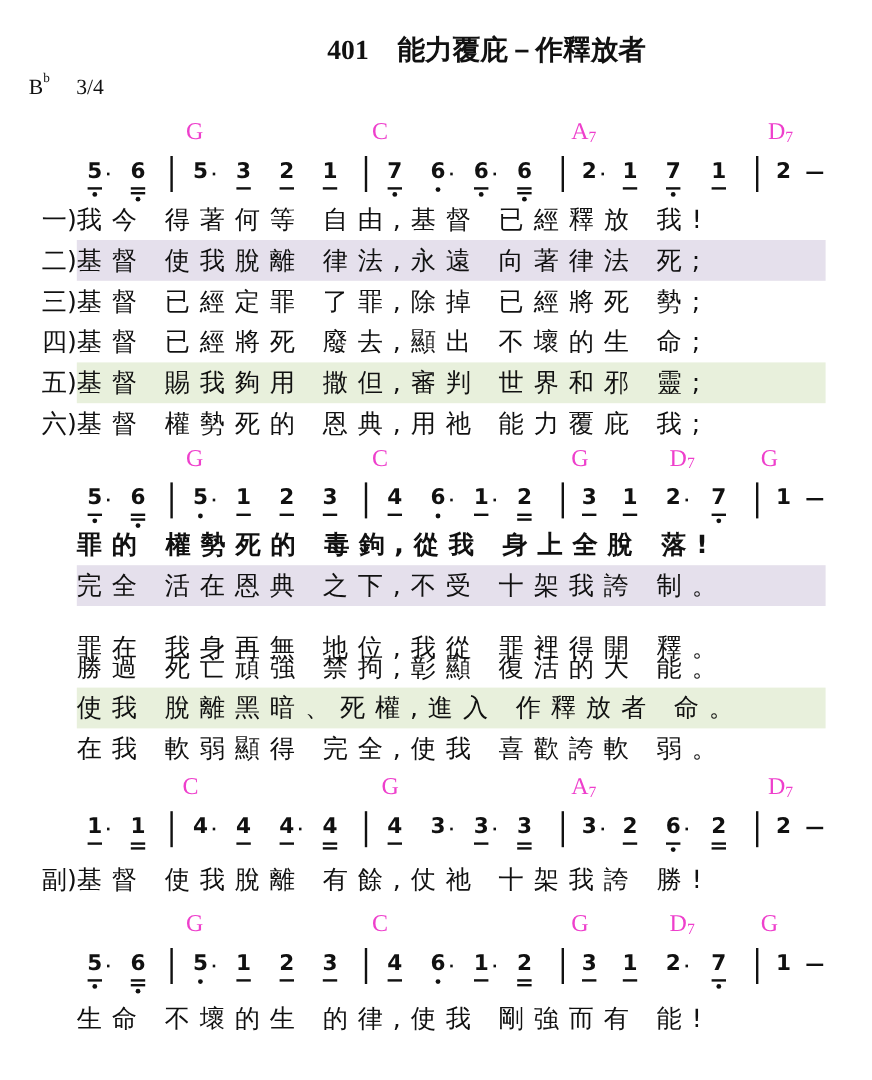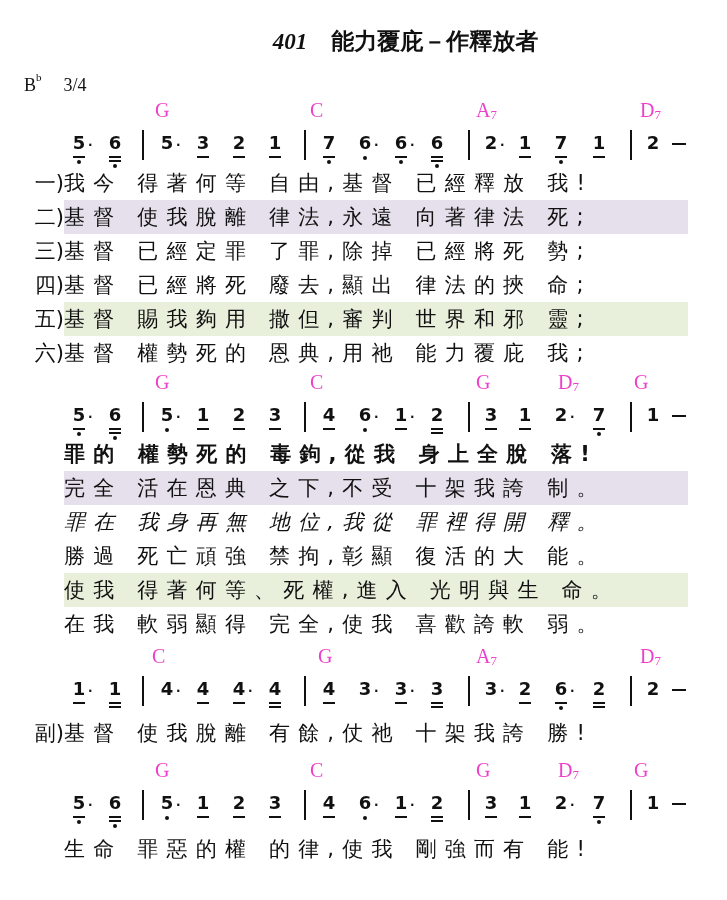--- a/index.html
+++ b/index.html
@@ -1,19 +1,19 @@
 <!DOCTYPE html>
 <html><head>
 <meta charset="utf-8">
 <style>
   html, body { margin: 0; padding: 0; background: #ffffff; }
   body { width: 727px; height: 900px; position: relative; overflow: hidden; font-family: "DejaVu Sans", sans-serif; color: #111; }
   .title { position: absolute; top: 26px; left: 0; width: 727px; text-align: center; padding-left: 84px; box-sizing: border-box; font-size: 23px; font-weight: bold; letter-spacing: 0px; }
-  .title .num { font-family: "Liberation Serif", serif; font-weight: bold; margin-right: 24px; font-style: italic; }
-  .key { position: absolute; top: 74px; left: 24px; font-family: "Liberation Serif", serif; font-size: 18px; }
+  .title .num { font-family: "Liberation Serif", serif; font-weight: bold; margin-right: 24px; }
+  .key { position: absolute; top: 62px; left: 24px; font-family: "Liberation Serif", serif; font-size: 18px; }
   .key sup { font-size: 11px; position: relative; top: -3px; }
   .key .meter { margin-left: 22px; }
 
   .chord { position: absolute; font-family: "Liberation Serif", serif; font-size: 20px; color: #ee3fcc; line-height: 1; }
   .chord sub { font-size: 13px; vertical-align: -2px; }
 
   .note { position: absolute; font-family: "DejaVu Sans", sans-serif; font-weight: bold; font-size: 18px; line-height: 1; width: 14px; text-align: center; }
   .note .dot-after { position: absolute; left: 16px; top: 5px; font-size: 12px; }
   .note .u1 { position: absolute; left: 1px; right: 1px; top: 22px; height: 2px; background: #111; }
   .note .u2 { position: absolute; left: 1px; right: 1px; top: 26px; height: 2px; background: #111; }
@@ -135,24 +135,24 @@
     <div class="note" style="left:484px; top:794px;"><span>3</span><div class="u1"></div></div>
     <div class="note" style="left:518px; top:794px;"><span>1</span><div class="u1"></div></div>
     <div class="note" style="left:554px; top:794px;"><span>2</span><span class="dot-after">·</span></div>
     <div class="note" style="left:592px; top:794px;"><span>7</span><div class="u1"></div><div class="ldot" style="top: 26px;"></div></div>
     <div class="bar" style="left:630px; top:790px;"></div>
     <div class="note" style="left:646px; top:794px;"><span>1</span></div>
     <div class="dash" style="left:672px; top:803px;"></div>
     <div class="lyric" style="top:166px;"><span style="display: inline-block; width: 40px; text-align: right;">一)</span><span style="letter-spacing: 8.2px;">我今 得著何等 自由,基督 已經釋放 我!</span></div>
     <div class="lyric" style="top:200px;"><span style="display: inline-block; width: 40px; text-align: right;">二)</span><span style="letter-spacing: 8.2px;">基督 使我脫離 律法,永遠 向著律法 死;</span></div>
     <div class="lyric" style="top:234px;"><span style="display: inline-block; width: 40px; text-align: right;">三)</span><span style="letter-spacing: 8.2px;">基督 已經定罪 了罪,除掉 已經將死 勢;</span></div>
-    <div class="lyric" style="top:268px;"><span style="display: inline-block; width: 40px; text-align: right;">四)</span><span style="letter-spacing: 8.2px;">基督 已經將死 廢去,顯出 律法的挾 命;</span></div>
+    <div class="lyric" style="top:268px;"><span style="display: inline-block; width: 40px; text-align: right;">四)</span><span style="letter-spacing: 8.2px;">基督 已經將死 廢去,顯出 不壞的生 命;</span></div>
     <div class="lyric" style="top:302px;"><span style="display: inline-block; width: 40px; text-align: right;">五)</span><span style="letter-spacing: 8.2px;">基督 賜我夠用 撒但,審判 世界和邪 靈;</span></div>
     <div class="lyric" style="top:336px;"><span style="display: inline-block; width: 40px; text-align: right;">六)</span><span style="letter-spacing: 8.2px;">基督 權勢死的 恩典,用祂 能力覆庇 我;</span></div>
     <div class="lyric" style="top:437px;"><span style="display: inline-block; width: 40px; text-align: right;"></span><span style="letter-spacing: 8.2px; font-weight: bold;">罪的 權勢死的 毒鉤,從我 身上全脫 落!</span></div>
     <div class="lyric" style="top:471px;"><span style="display: inline-block; width: 40px; text-align: right;"></span><span style="letter-spacing: 8.2px;">完全 活在恩典 之下,不受 十架我誇 制。</span></div>
-    <div class="lyric" style="top:505px;font-style:italic;"><span style="display: inline-block; width: 40px; text-align: right;"></span><span style="letter-spacing: 8.2px;">罪在 我身再無 地位,我從 罪裡得開 釋。</span></div>
+    <div class="lyric" style="top:523px;"><span style="display: inline-block; width: 40px; text-align: right;"></span><span style="letter-spacing: 8.2px;">罪在 我身再無 地位,我從 罪裡得開 釋。</span></div>
     <div class="lyric" style="top:539px;"><span style="display: inline-block; width: 40px; text-align: right;"></span><span style="letter-spacing: 8.2px;">勝過 死亡頑強 禁拘,彰顯 復活的大 能。</span></div>
-    <div class="lyric" style="top:573px;"><span style="display: inline-block; width: 40px; text-align: right;"></span><span style="letter-spacing: 8.2px;">使我 得著何等、死權,進入 光明與生 命。</span></div>
+    <div class="lyric" style="top:573px;"><span style="display: inline-block; width: 40px; text-align: right;"></span><span style="letter-spacing: 8.2px;">使我 脫離黑暗、死權,進入 作釋放者 命。</span></div>
     <div class="lyric" style="top:607px;"><span style="display: inline-block; width: 40px; text-align: right;"></span><span style="letter-spacing: 8.2px;">在我 軟弱顯得 完全,使我 喜歡誇軟 弱。</span></div>
     <div class="lyric" style="top:716px;"><span style="display: inline-block; width: 40px; text-align: right;">副)</span><span style="letter-spacing: 8.2px;">基督 使我脫離 有餘,仗祂 十架我誇 勝!</span></div>
-    <div class="lyric" style="top:832px;"><span style="display: inline-block; width: 40px; text-align: right;"></span><span style="letter-spacing: 8.2px;">生命 罪惡的權 的律,使我 剛強而有 能!</span></div>
+    <div class="lyric" style="top:832px;"><span style="display: inline-block; width: 40px; text-align: right;"></span><span style="letter-spacing: 8.2px;">生命 不壞的生 的律,使我 剛強而有 能!</span></div>
   </div>
 
 </body></html>

